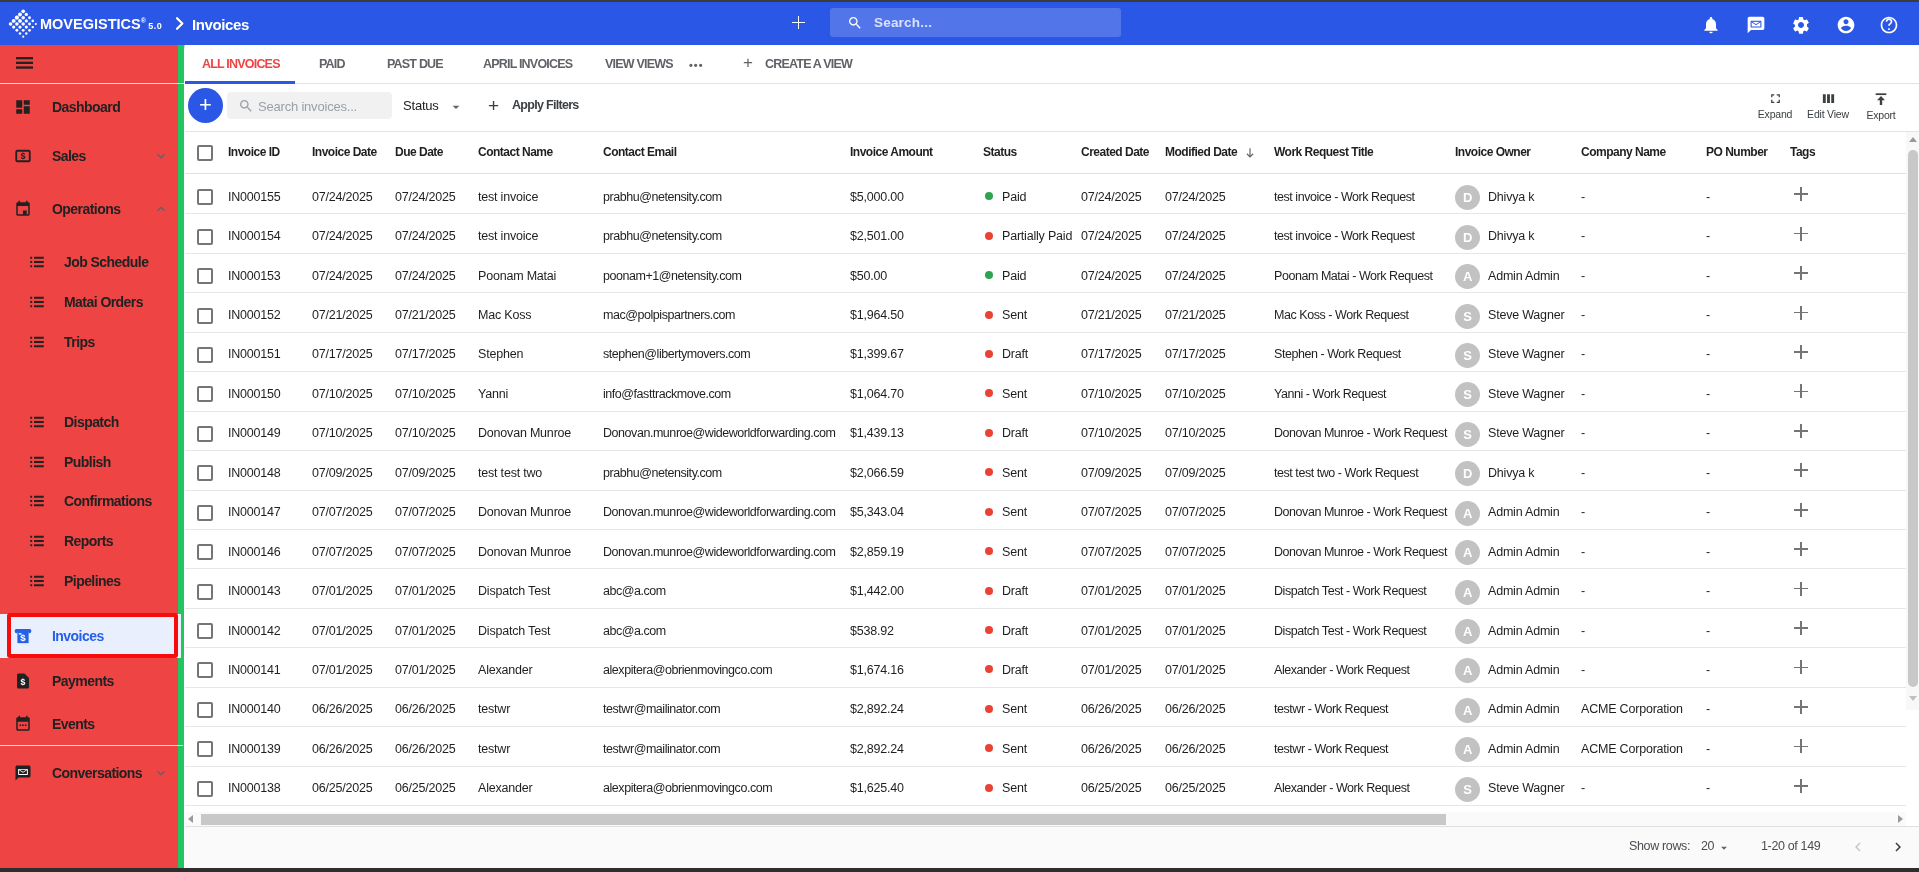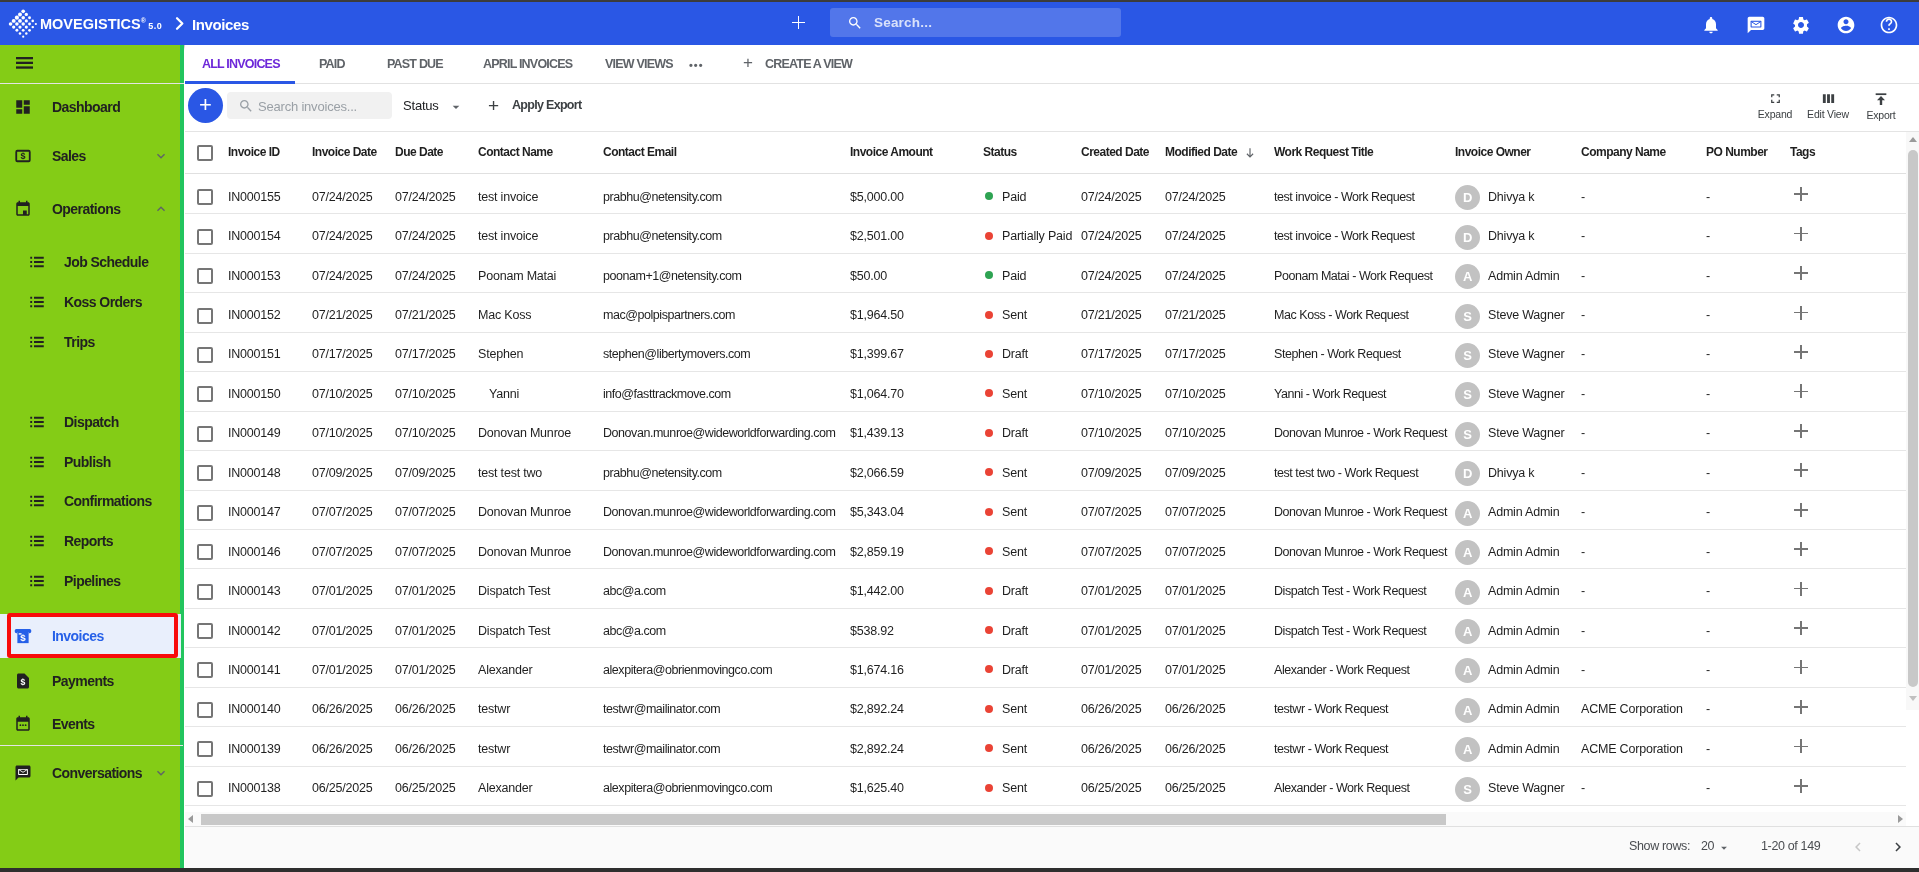--- a/index.html
+++ b/index.html
@@ -12,33 +12,33 @@
 #appbar .logo { position:absolute; left:40px; top:14px; color:#fff; font-weight:bold; font-size:14.5px; letter-spacing:0px; }
 #appbar .logo sup { font-size:7px; letter-spacing:0; }
 #appbar .logo .v { font-size:9px; letter-spacing:0.5px; font-weight:bold; }
 #appbar .crumb { position:absolute; left:192px; top:14px; color:#fff; font-weight:bold; font-size:15px; letter-spacing:-0.4px; }
 #plusbar { position:absolute; left:792px; top:14px; width:13px; height:13px; }
 #plusbar:before { content:""; position:absolute; left:5.6px; top:0; width:1.9px; height:13px; background:#fff; }
 #plusbar:after { content:""; position:absolute; left:0; top:5.6px; width:13px; height:1.9px; background:#fff; }
 #topsearch { position:absolute; left:830px; top:6px; width:291px; height:29px; background:rgba(255,255,255,0.19); border-radius:3px; }
 #topsearch .ph { position:absolute; left:44px; top:7px; color:rgba(255,255,255,0.78); font-size:13.5px; font-weight:bold; letter-spacing:0.2px; }
 
-#sidebar { position:absolute; top:45px; left:0; width:184px; height:823px; background:#84cc16; border-right:4px solid #22c55e; }
+#sidebar { position:absolute; top:45px; left:0; width:184px; height:823px; background:#ef4444; border-right:6px solid #22c55e; }
 .snav { position:absolute; left:0; width:183px; height:40px; }
 .snav .ic { position:absolute; left:14px; top:50%; margin-top:-9px; width:18px; height:18px; }
 .snav .ic2 { position:absolute; left:28px; top:50%; margin-top:-9px; width:18px; height:18px; }
 .snav .lbl { position:absolute; left:52px; top:50%; margin-top:-8px; font-size:14px; letter-spacing:-0.55px; font-weight:bold; color:#212121; }
 .snav .lbl2 { position:absolute; left:64px; top:50%; margin-top:-8px; font-size:14px; letter-spacing:-0.55px; font-weight:bold; color:#212121; }
 .snav .chev { position:absolute; right:14px; top:50%; margin-top:-8px; width:16px; height:16px; }
 
 #main { position:absolute; top:45px; left:185px; width:1734px; height:823px; background:#fff; }
 
 #tabs { position:absolute; top:0; left:0; width:1734px; height:39px; border-bottom:1px solid #e2e2e2; }
 .tab { position:absolute; top:12px; font-size:12.5px; font-weight:bold; color:#5f6368; letter-spacing:-0.8px; }
-.tab.active { color:#6d28d9;text-align:right; }
+.tab.active { color:#ef4444;text-align:right; }
 #tabline { position:absolute; top:36px; left:0; width:110px; height:3px; background:#2a57e5; }
 
 #addbtn { position:absolute; top:43px; left:3px; width:35px; height:35px; border-radius:50%; background:#2a57e5; color:#fff; font-size:22px; text-align:center; line-height:33px; font-weight:400; }
 #tsearch { position:absolute; top:47px; left:42px; width:165px; height:27px; background:#f1f1f1; border-radius:4px; }
 #tsearch .ph { position:absolute; left:31px; top:7px; font-size:13px; letter-spacing:-0.2px; color:#9aa0a6; }
 #statuslbl { position:absolute; top:53px; left:218px; font-size:13px; letter-spacing:-0.2px; color:#202124; }
 #applyf { position:absolute; top:53px; left:327px; font-size:12.5px; letter-spacing:-0.7px; font-weight:bold; color:#3c4043; }
 .rtool { position:absolute; text-align:center; color:#3c4043; font-size:10.5px; letter-spacing:-0.2px; }
 
 #tabletop { position:absolute; top:86px; left:0; width:1734px; height:1px; background:#e4e4e4; }
@@ -167,21 +167,21 @@
     <div class="snav" style="top:197px">
         <svg class="ic2" viewBox="0 0 24 24" fill="#212121">
           <path d="M3 5h2.5v2.5H3zm5 0h13v2.5H8zM3 10.7h2.5v2.5H3zm5 0h13v2.5H8zM3 16.4h2.5v2.5H3zm5 0h13v2.5H8z"></path>
         </svg>
         <div class="lbl2">Job Schedule</div>
       </div>
     <div class="snav" style="top:237px">
         <svg class="ic2" viewBox="0 0 24 24" fill="#212121">
           <path d="M3 5h2.5v2.5H3zm5 0h13v2.5H8zM3 10.7h2.5v2.5H3zm5 0h13v2.5H8zM3 16.4h2.5v2.5H3zm5 0h13v2.5H8z"></path>
         </svg>
-        <div class="lbl2">Koss Orders</div>
+        <div class="lbl2">Matai Orders</div>
       </div>
     <div class="snav" style="top:277px">
         <svg class="ic2" viewBox="0 0 24 24" fill="#212121">
           <path d="M3 5h2.5v2.5H3zm5 0h13v2.5H8zM3 10.7h2.5v2.5H3zm5 0h13v2.5H8zM3 16.4h2.5v2.5H3zm5 0h13v2.5H8z"></path>
         </svg>
         <div class="lbl2">Trips</div>
       </div>
     <div class="snav" style="top:357px">
         <svg class="ic2" viewBox="0 0 24 24" fill="#212121">
           <path d="M3 5h2.5v2.5H3zm5 0h13v2.5H8zM3 10.7h2.5v2.5H3zm5 0h13v2.5H8zM3 16.4h2.5v2.5H3zm5 0h13v2.5H8z"></path>
@@ -269,21 +269,21 @@
       <svg class="abs" style="left:11px;top:6px" width="16" height="16" viewBox="0 0 24 24" fill="#9aa0a6">
           <path d="M15.5 14h-.79l-.28-.27C15.41 12.59 16 11.11 16 9.5 16 5.91 13.09 3 9.5 3S3 5.91 3 9.5 5.91 16 9.5 16c1.61 0 3.09-.59 4.23-1.57l.27.28v.79l5 4.99L20.49 19l-4.99-5zm-6 0C7.01 14 5 11.99 5 9.5S7.01 5 9.5 5 14 7.01 14 9.5 11.99 14 9.5 14z"></path>
         </svg>
       <div class="ph">Search invoices...</div>
     </div>
     <div id="statuslbl">Status</div>
     <svg class="abs" style="left:263px;top:54px" width="16" height="16" viewBox="0 0 24 24" fill="#5f6368">
         <path d="M7 10l5 5 5-5z"></path>
       </svg>
     <div class="abs" style="left:303px;top:50px;font-size:19px;font-weight:400;color:#3c4043">+</div>
-    <div id="applyf">Apply Export</div>
+    <div id="applyf">Apply Filters</div>
     <div class="rtool" style="left:1565px;top:46px;width:50px">
       <svg style="margin:0 auto" width="15" height="15" viewBox="0 0 24 24" fill="#3c4043">
           <path d="M7 14H5v5h5v-2H7v-3zm-2-4h2V7h3V5H5v5zm12 7h-3v2h5v-5h-2v3zM14 5v2h3v3h2V5h-5z"></path>
         </svg>
       <div style="margin-top:2px">Expand</div>
     </div>
     <div class="rtool" style="left:1617px;top:46px;width:52px">
       <svg style="margin:0 auto" width="15" height="15" viewBox="0 0 24 24" fill="#3c4043">
           <path d="M3 5h4.6v14H3zm6.7 0h4.6v14H9.7zm6.7 0H21v14h-4.6z"></path>
         </svg>
@@ -411,21 +411,21 @@
       <span class="c" style="left:1303px">Steve Wagner</span>
       <span class="c" style="left:1396px">-</span>
       <span class="c" style="left:1521px">-</span>
       <span class="plus"></span>
     </div>
     <div class="row">
       <span class="cb"></span>
       <span class="c" style="left:43px">IN000150</span>
       <span class="c" style="left:127px">07/10/2025</span>
       <span class="c" style="left:210px">07/10/2025</span>
-      <span class="c" style="left:304px">Yanni</span>
+      <span class="c" style="left:293px">Yanni</span>
       <span class="c ce" style="left:418px">info@fasttrackmove.com</span>
       <span class="c" style="left:665px">$1,064.70</span>
       <span class="dot r"></span>
       <span class="c" style="left:817px">Sent</span>
       <span class="c" style="left:896px">07/10/2025</span>
       <span class="c" style="left:980px">07/10/2025</span>
       <span class="c wrt" style="left:1089px">Yanni - Work Request</span>
       <span class="av">S</span>
       <span class="c" style="left:1303px">Steve Wagner</span>
       <span class="c" style="left:1396px">-</span>

